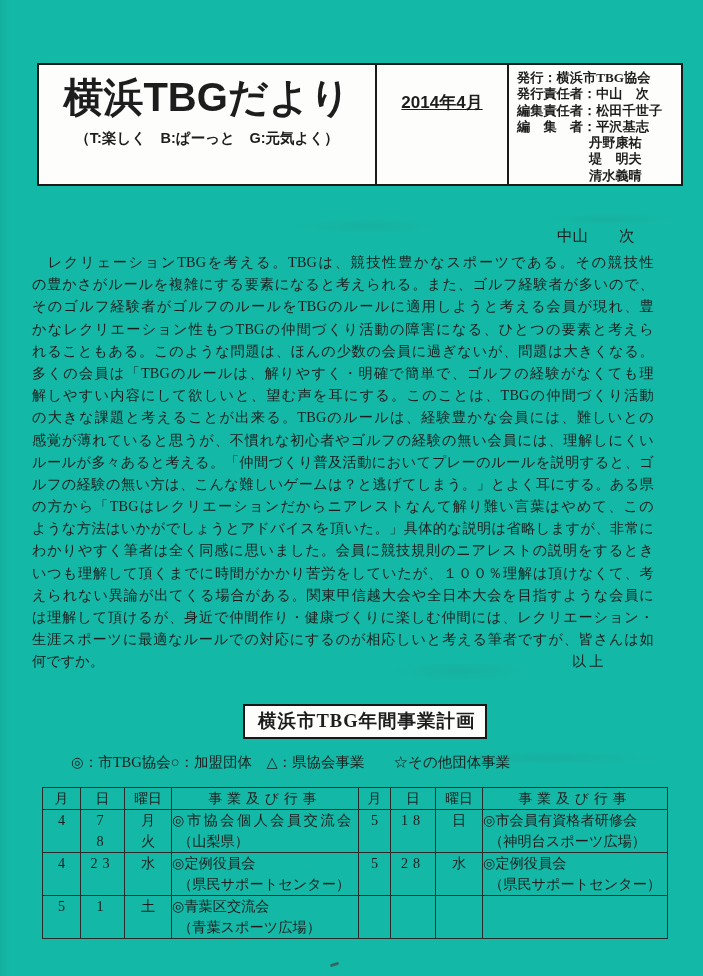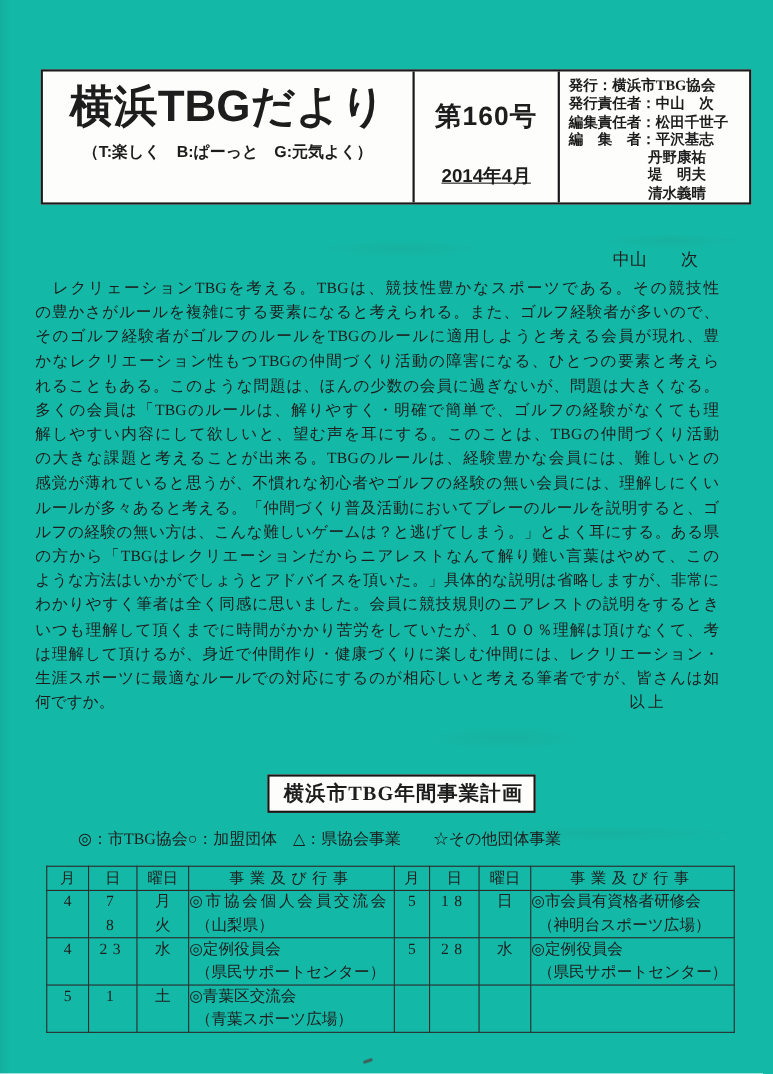--- a/index.html
+++ b/index.html
@@ -95,21 +95,20 @@
   <div class="smudge" style="left:545px;top:212px;width:130px;height:14px;"></div>
   <div class="smudge" style="left:390px;top:660px;width:140px;height:22px;"></div>
   <div class="smudge" style="left:430px;top:750px;width:240px;height:16px;"></div>
 
   <div class="masthead">
     <div class="mh-title-cell">
       <div class="mh-title">横浜TBGだより</div>
       <div class="mh-subtitle">（T:楽しく　B:ぱーっと　G:元気よく）</div>
     </div>
     <div class="mh-issue-cell">
-      <div class="mh-issue-no">第160号</div>
       <div class="mh-issue-date">2014年4月</div>
     </div>
     <div class="mh-pub-cell">
       <div class="pub-line">発行：横浜市TBG協会</div>
       <div class="pub-line">発行責任者：中山　次</div>
       <div class="pub-line">編集責任者：松田千世子</div>
       <div class="pub-line">編　集　者：平沢基志</div>
       <div class="pub-line indent">丹野康祐</div>
       <div class="pub-line indent">堤　明夫</div>
       <div class="pub-line indent">清水義晴</div>
@@ -127,20 +126,21 @@
     <div class="body-line">多くの会員は「TBGのルールは、解りやすく・明確で簡単で、ゴルフの経験がなくても理</div>
     <div class="body-line">解しやすい内容にして欲しいと、望む声を耳にする。このことは、TBGの仲間づくり活動</div>
     <div class="body-line">の大きな課題と考えることが出来る。TBGのルールは、経験豊かな会員には、難しいとの</div>
     <div class="body-line">感覚が薄れていると思うが、不慣れな初心者やゴルフの経験の無い会員には、理解しにくい</div>
     <div class="body-line">ルールが多々あると考える。「仲間づくり普及活動においてプレーのルールを説明すると、ゴ</div>
     <div class="body-line">ルフの経験の無い方は、こんな難しいゲームは？と逃げてしまう。」とよく耳にする。ある県</div>
     <div class="body-line">の方から「TBGはレクリエーションだからニアレストなんて解り難い言葉はやめて、この</div>
     <div class="body-line">ような方法はいかがでしょうとアドバイスを頂いた。」具体的な説明は省略しますが、非常に</div>
     <div class="body-line">わかりやすく筆者は全く同感に思いました。会員に競技規則のニアレストの説明をするとき</div>
     <div class="body-line">いつも理解して頂くまでに時間がかかり苦労をしていたが、１００％理解は頂けなくて、考</div>
+    <div class="body-line">えられない異論が出てくる場合がある。関東甲信越大会や全日本大会を目指すような会員に</div>
     <div class="body-line">は理解して頂けるが、身近で仲間作り・健康づくりに楽しむ仲間には、レクリエーション・</div>
     <div class="body-line">生涯スポーツに最適なルールでの対応にするのが相応しいと考える筆者ですが、皆さんは如</div>
     <div class="body-lastline">
       <span>何ですか。</span>
       <span class="closing">以上</span>
     </div>
   </div>
 
   <div class="schedule-title-box">
     <span>横浜市TBG年間事業計画</span>

